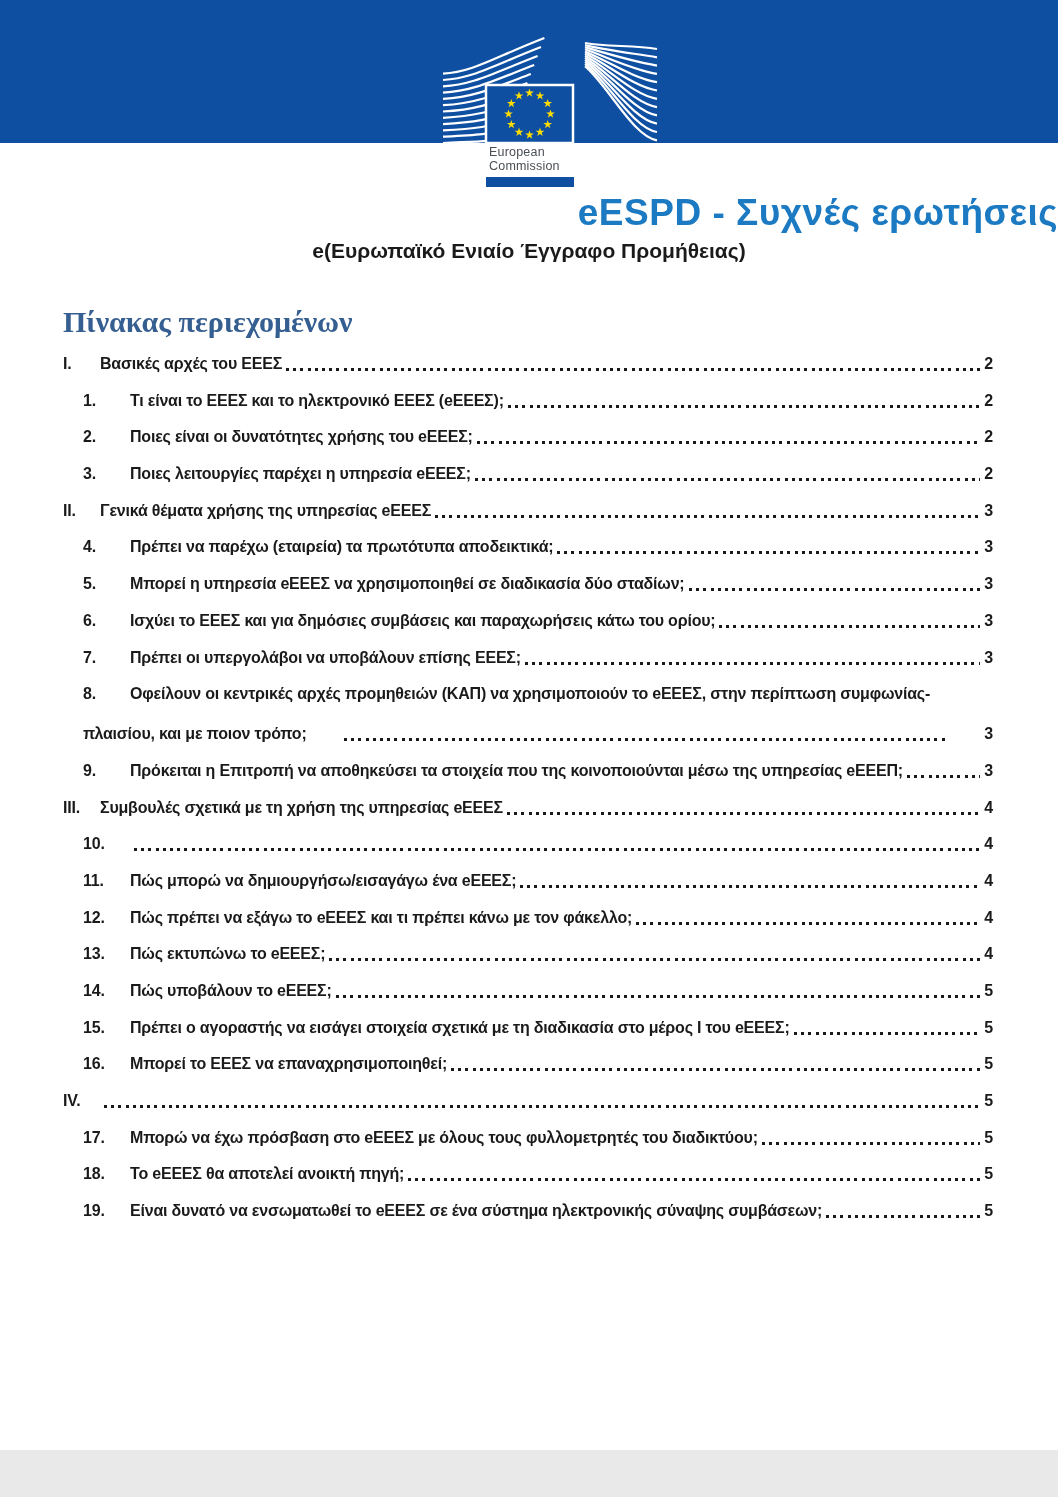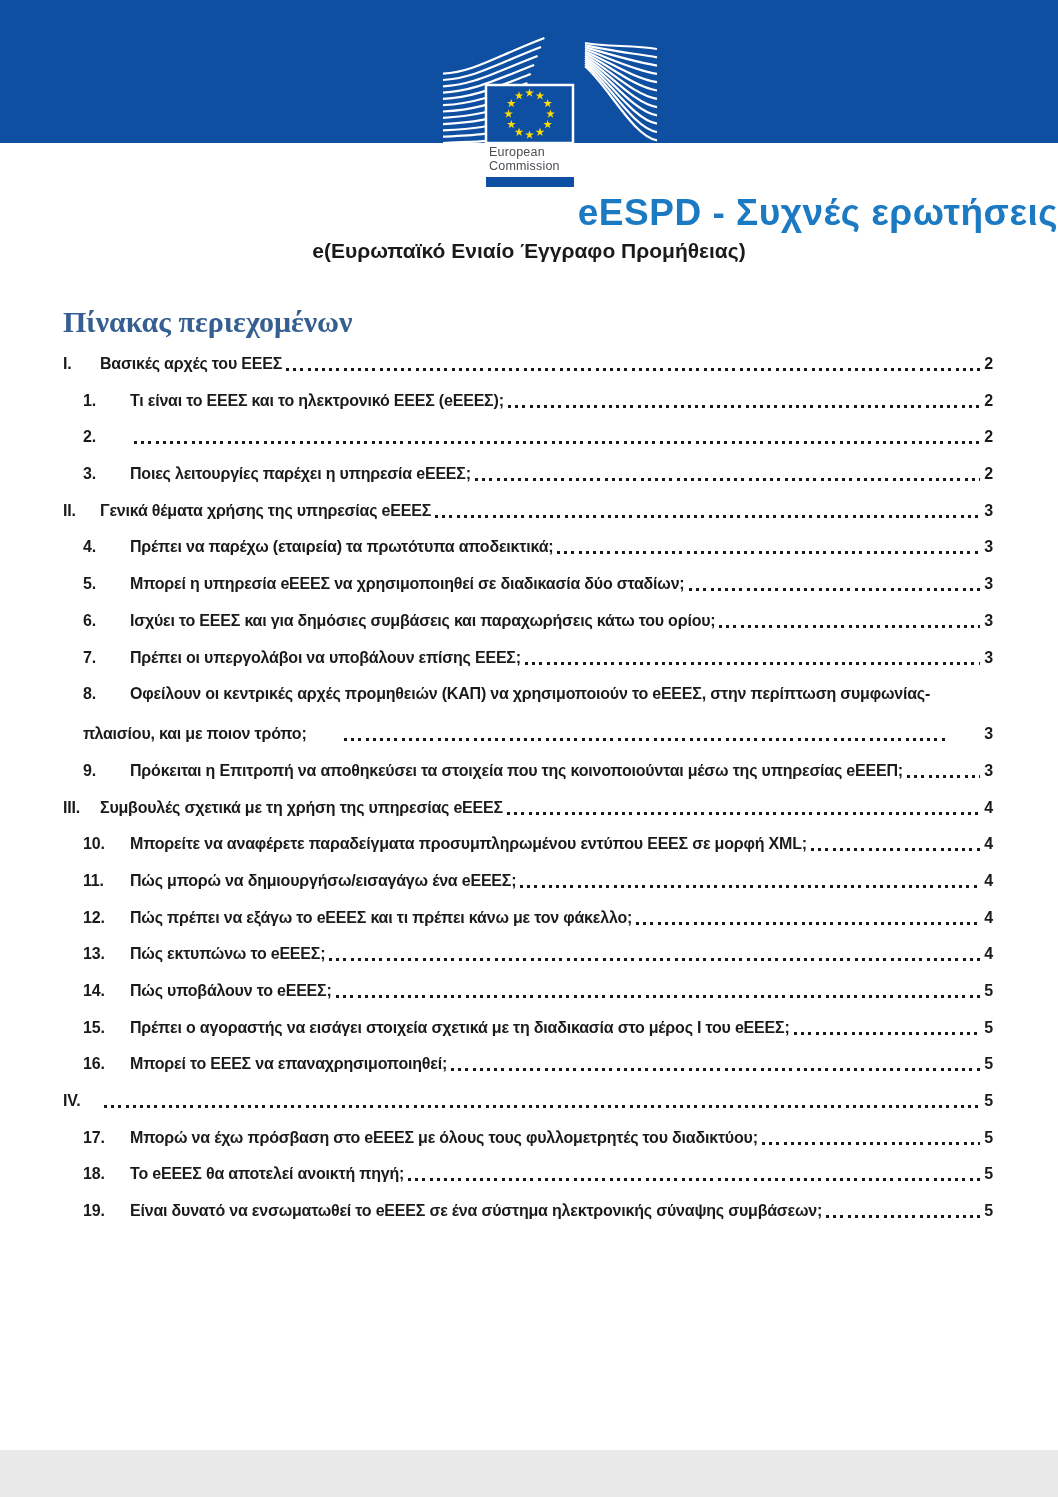--- a/index.html
+++ b/index.html
@@ -126,20 +126,21 @@
       <span class="toc-num">1.</span>
       <span class="toc-text">Τι είναι το ΕΕΕΣ και το ηλεκτρονικό ΕΕΕΣ (eΕΕΕΣ);</span>
       <span class="toc-dots"></span>
       <span class="toc-page">2</span>
     </div>
 
   </div>
         <div class="toc-row lvl-item">
     <div class="toc-line toc-line1">
       <span class="toc-num">2.</span>
+      <span class="toc-text">Ποιες είναι οι δυνατότητες χρήσης του eΕΕΕΣ;</span>
       <span class="toc-dots"></span>
       <span class="toc-page">2</span>
     </div>
 
   </div>
         <div class="toc-row lvl-item">
     <div class="toc-line toc-line1">
       <span class="toc-num">3.</span>
       <span class="toc-text">Ποιες λειτουργίες παρέχει η υπηρεσία eΕΕΕΣ;</span>
       <span class="toc-dots"></span>
@@ -219,21 +220,20 @@
       <span class="toc-num">III.</span>
       <span class="toc-text">Συμβουλές σχετικά με τη χρήση της υπηρεσίας eΕΕΕΣ</span>
       <span class="toc-dots"></span>
       <span class="toc-page">4</span>
     </div>
 
   </div>
         <div class="toc-row lvl-item">
     <div class="toc-line toc-line1">
       <span class="toc-num">10.</span>
-      <span class="toc-text">Μπορείτε να αναφέρετε παραδείγματα προσυμπληρωμένου εντύπου ΕΕΕΣ σε μορφή XML;</span>
       <span class="toc-dots"></span>
       <span class="toc-page">4</span>
     </div>
 
   </div>
         <div class="toc-row lvl-item">
     <div class="toc-line toc-line1">
       <span class="toc-num">11.</span>
       <span class="toc-text">Πώς μπορώ να δημιουργήσω/εισαγάγω ένα eΕΕΕΣ;</span>
       <span class="toc-dots"></span>

